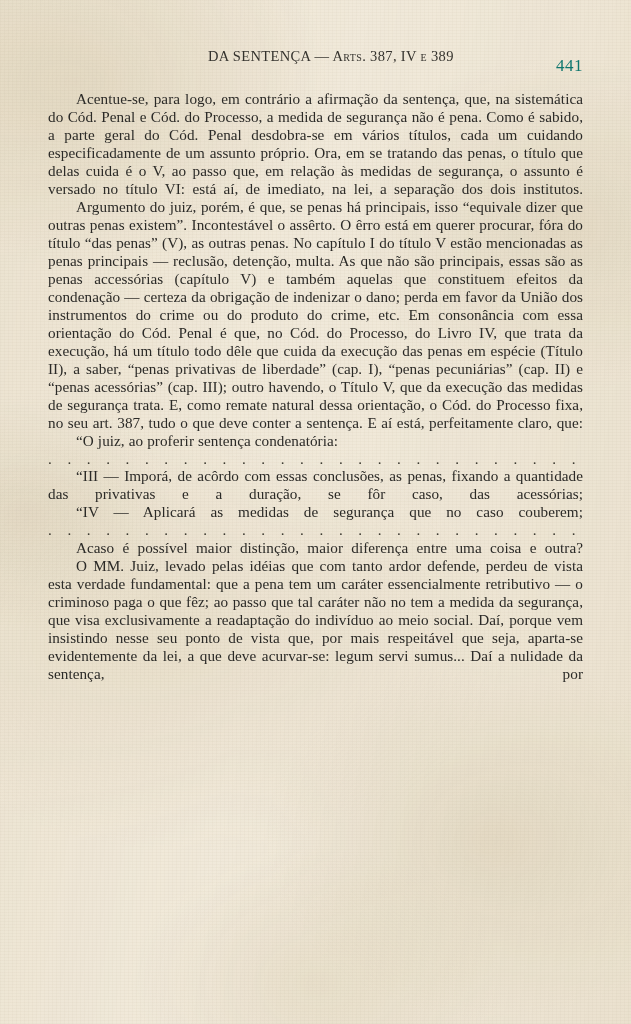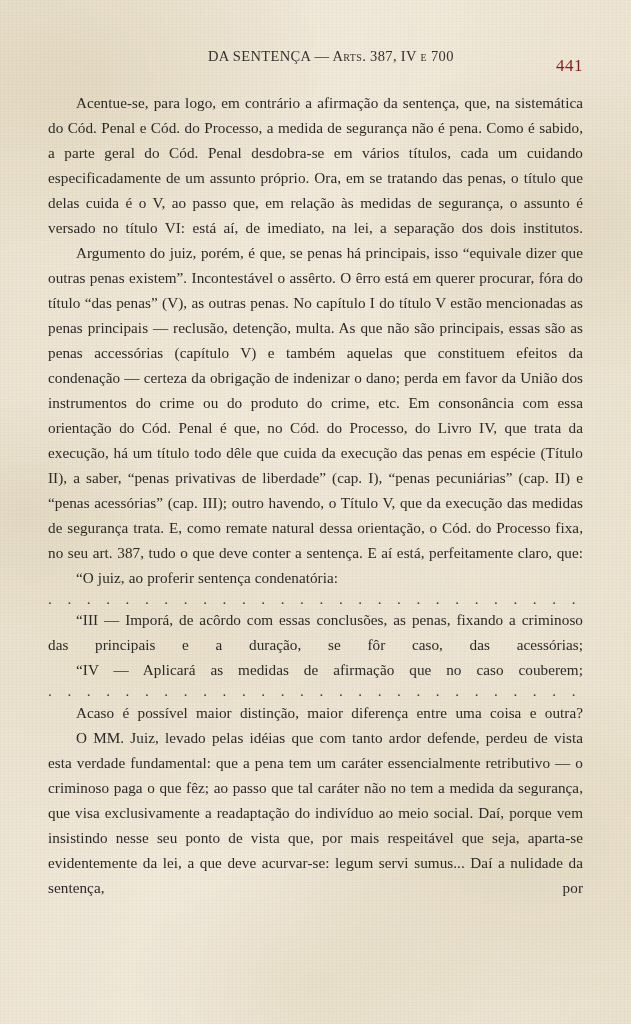--- a/index.html
+++ b/index.html
@@ -66,35 +66,35 @@
     font-variant: small-caps;
     white-space: nowrap;
     color: #35332e;
   }
   .head-folio {
     position: absolute;
     right: 0;
     top: 10px;
     font-size: 17px;
     letter-spacing: 0.5px;
-    color: #7f1d1d;
+    color: #0f766e;
     text-align: right;
   }
 
   
   .textblock {
     position: absolute;
     left: 48px;
     top: 90px;
     width: 535px;
   }
   p.para {
     margin: 0;
     font-size: 15.2px;
-    line-height: 25px;
+    line-height: 18px;
     text-align: justify;
     text-align-last: left;
     text-indent: 28px;
     letter-spacing: 0.05px;
     word-spacing: 0.2px;
     -webkit-hyphens: none;
     hyphens: none;
   }
   p.para.lastfull { text-align-last: justify; }
 
@@ -116,37 +116,37 @@
 </style>
 </head>
 <body>
 
 <div class="paper-texture"></div>
 <div class="paper-grain"></div>
 
 <div class="page">
 
   <div class="running-head">
-    <div class="head-title"><span class="sc"></span><span class="sc">DA SENTENÇA</span><span> — Arts. 387, IV e 700</span></div>
+    <div class="head-title"><span class="sc"></span><span class="sc">DA SENTENÇA</span><span> — Arts. 387, IV e 389</span></div>
     <div class="head-folio">441</div>
   </div>
 
   <div class="textblock">
 
     <p class="para lastfull">Acentue-se, para logo, em contrário a afirmação da sentença, que, na sistemática do Cód. Penal e Cód. do Processo, a medida de segurança não é pena.  Como é sabido, a parte geral do Cód. Penal desdobra-se em vários títulos, cada um cuidando especificadamente de um assunto próprio.  Ora, em se tratando das penas, o título que delas cuida é o V, ao passo que, em relação às medidas de segurança, o assunto é versado no título VI: está aí, de imediato, na lei, a separação dos dois institutos.</p>
 
     <p class="para lastfull">Argumento do juiz, porém, é que, se penas há principais, isso “equivale dizer que outras penas existem”.  Incontestável o assêrto.  O êrro está em querer procurar, fóra do título “das penas” (V), as outras penas.  No capítulo I do título V estão mencionadas as penas principais — reclusão, detenção, multa.  As que não são principais, essas são as penas accessórias (capítulo V) e também aquelas que constituem efeitos da condenação — certeza da obrigação de indenizar o dano; perda em favor da União dos instrumentos do crime ou do produto do crime, etc.  Em consonância com essa orientação do Cód. Penal é que, no Cód. do Processo, do Livro IV, que trata da execução, há um título todo dêle que cuida da execução das penas em espécie (Título II), a saber, “penas privativas de liberdade” (cap. I), “penas pecuniárias” (cap. II) e “penas acessórias” (cap. III); outro havendo, o Título V, que da execução das medidas de segurança trata.  E, como remate natural dessa orientação, o Cód. do Processo fixa, no seu art. 387, tudo o que deve conter a sentença.  E aí está, perfeitamente claro, que:</p>
 
     <p class="para">“O juiz, ao proferir sentença condenatória:</p>
 
     <p class="dotline">. .  . .  . .  . .  . .  . .  . .  . .  . .  . .  . .  . .  . .  . .  . .  . .  . .  . .  . . .  . .  . .  . .  . .</p>
 
-    <p class="para lastfull">“III — Imporá, de acôrdo com essas conclusões, as penas, fixando a criminoso das principais e a duração, se fôr caso, das acessórias;</p>
+    <p class="para lastfull">“III — Imporá, de acôrdo com essas conclusões, as penas, fixando a quantidade das privativas e a duração, se fôr caso, das acessórias;</p>
 
-    <p class="para lastfull">“IV — Aplicará as medidas de afirmação que no caso couberem;</p>
+    <p class="para lastfull">“IV — Aplicará as medidas de segurança que no caso couberem;</p>
 
     <p class="dotline">. .  . .  . .  . .  . .  . .  . .  . .  . .  . .  . .  . .  . .  . .  . .  . .  . .  . .  . . .  . .  . .  . .  . .</p>
 
     <p class="para lastfull">Acaso é possível maior distinção, maior diferença entre uma coisa e outra?</p>
 
     <p class="para lastfull"><span>O MM. Juiz, levado pelas idéias que com tanto ardor defende, perdeu de vista esta verdade fundamental: que a pena tem um caráter essencialmente retributivo — o criminoso paga o que fêz; ao passo que tal caráter não no tem a medida da segurança, que visa exclusivamente a readaptação do indivíduo ao meio social. Daí, porque vem insistindo nesse seu ponto de vista que, por mais respeitável que seja, aparta-se evidentemente da lei, a que deve acurvar-se: </span><span class="ital">legum servi sumus</span><span>...  Daí a nulidade da sentença, por</span></p>
 
   </div>
 </div>
 

